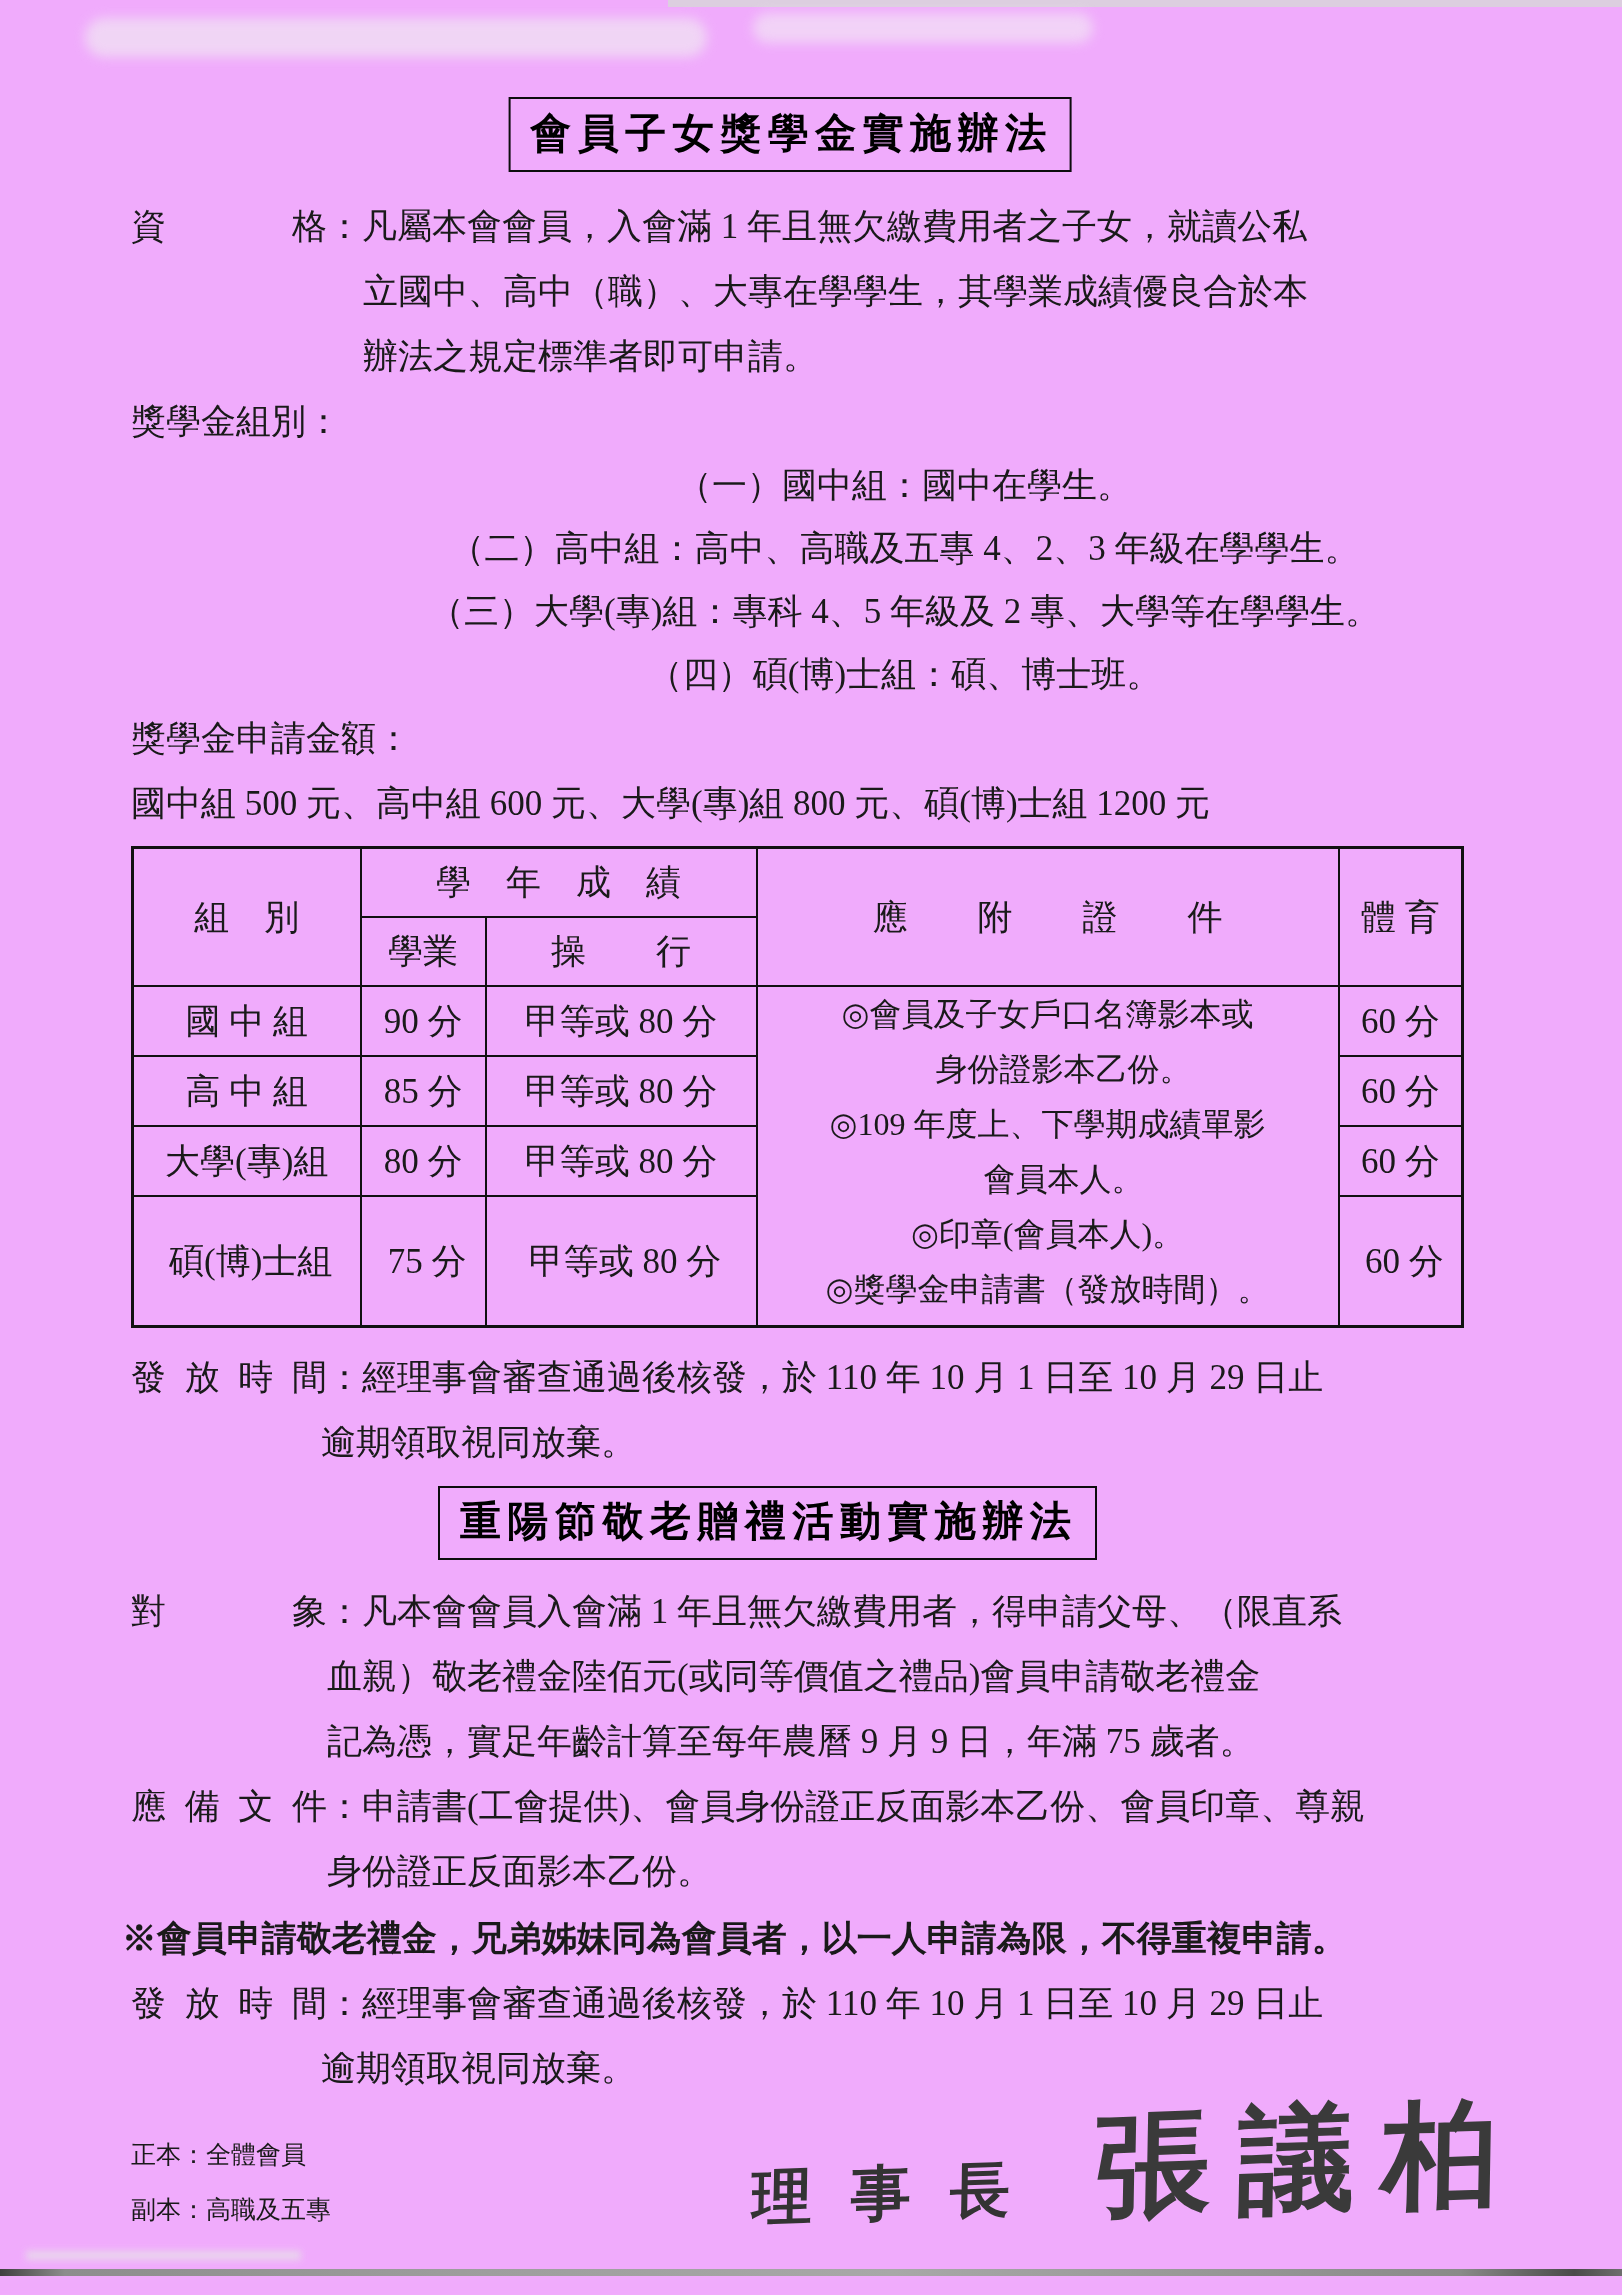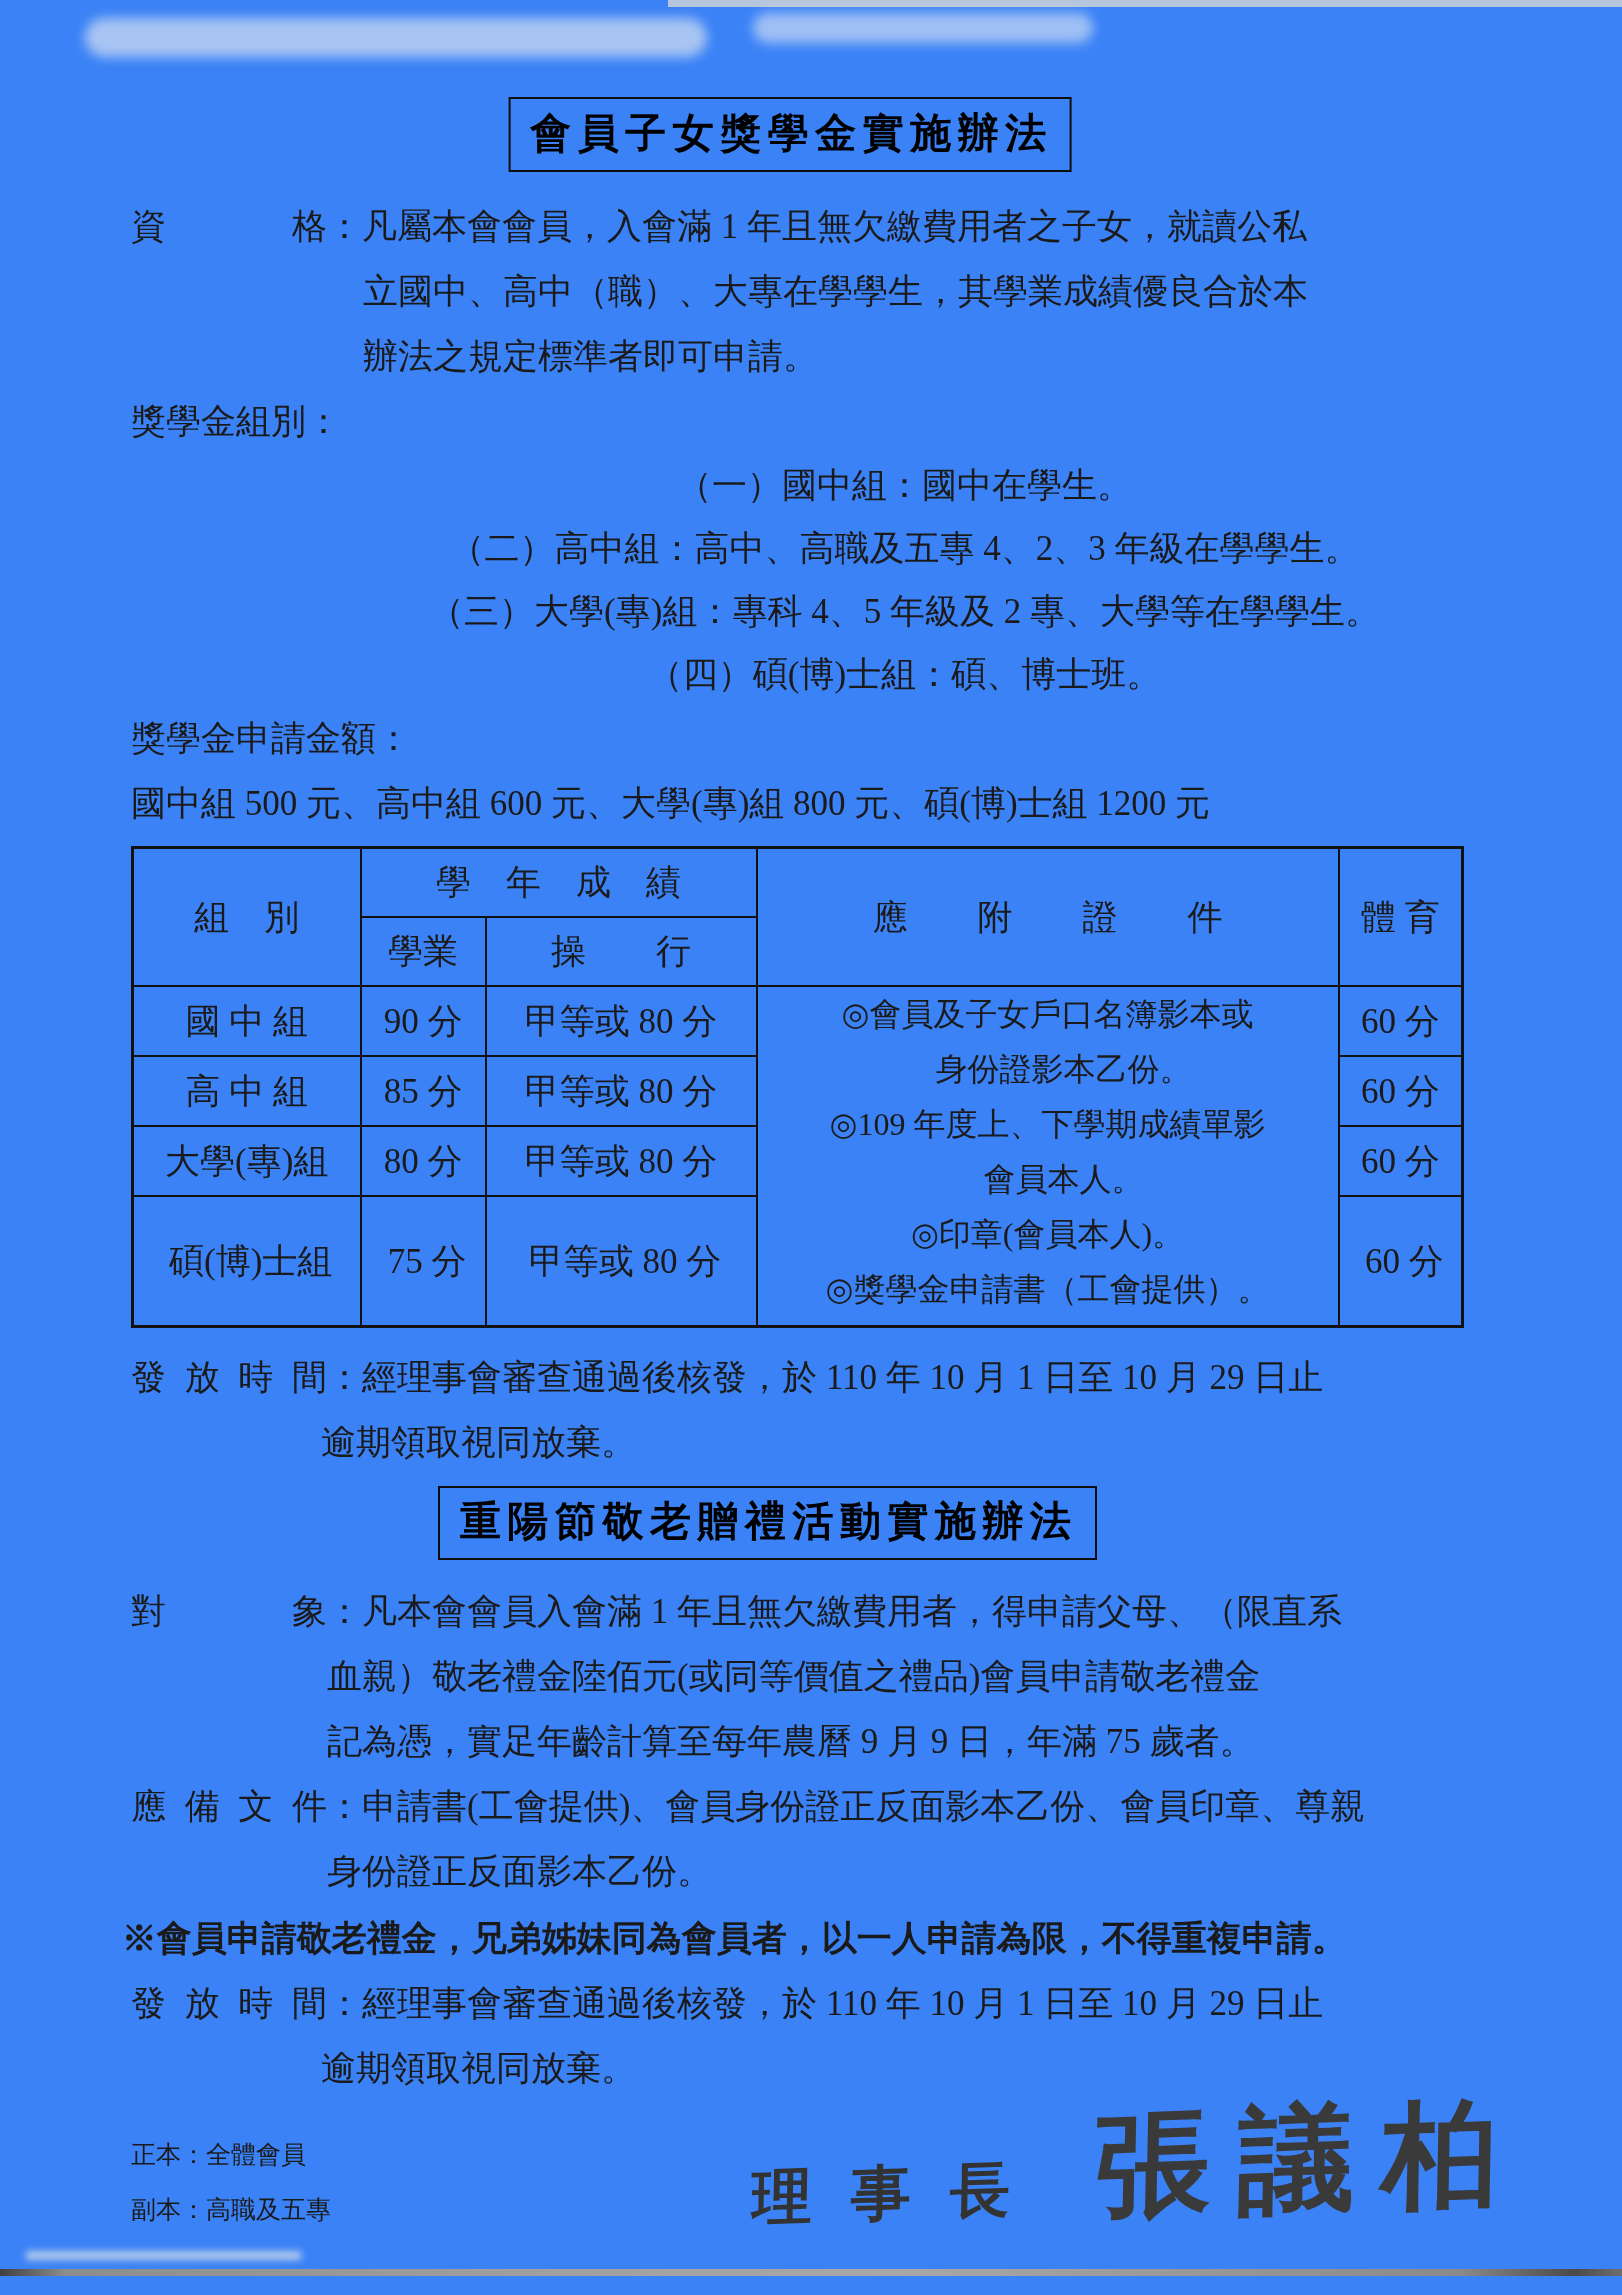--- a/index.html
+++ b/index.html
@@ -1,16 +1,16 @@
 <!DOCTYPE html>
 <html style="font-size:10.5px"><head>
 <meta charset="utf-8">
 <style>
   html,body{margin:0;padding:0;background:#ffffff;}
-  .page{position:relative;width:1623px;height:2295px;background:#3b82f6;overflow:hidden;
+  .page{position:relative;width:1623px;height:2295px;background:#f0abfc;overflow:hidden;
         font-family:"Liberation Serif","DejaVu Serif",serif;color:#1a1a1a;}
   .content{padding:97px 141px 0 131px;}
 
   
   .tbox{border:2.6px solid #0d0d0d;font-weight:bold;font-size:41px;letter-spacing:6.5px;
         padding:6.5px 17px 9.2px 19.6px;width:max-content;margin:0 auto;color:#000;
         font-family:"Liberation Serif","DejaVu Serif",serif;}
   .tbox.t1{transform:translateX(-16.4px);}
   .tbox.t2{transform:translateX(-39px);margin-top:10.5px;margin-bottom:18.3px;}
 
@@ -112,21 +112,21 @@
       <tr class="d-row">
         <td>國 中 組</td>
         <td>90 分</td>
         <td>甲等或 80 分</td>
         <td rowspan="4" class="docs-cell">
           <div class="doc-line">◎會員及子女戶口名簿影本或</div>
           <div class="doc-line">　身份證影本乙份。</div>
           <div class="doc-line">◎109 年度上、下學期成績單影</div>
           <div class="doc-line">　會員本人。</div>
           <div class="doc-line">◎印章(會員本人)。</div>
-          <div class="doc-line">◎獎學金申請書（工會提供）。</div>
+          <div class="doc-line">◎獎學金申請書（發放時間）。</div>
         </td>
         <td>60 分</td>
       </tr>
       <tr class="d-row">
         <td>高 中 組</td>
         <td>85 分</td>
         <td>甲等或 80 分</td>
         <td>60 分</td>
       </tr>
       <tr class="d-row">

